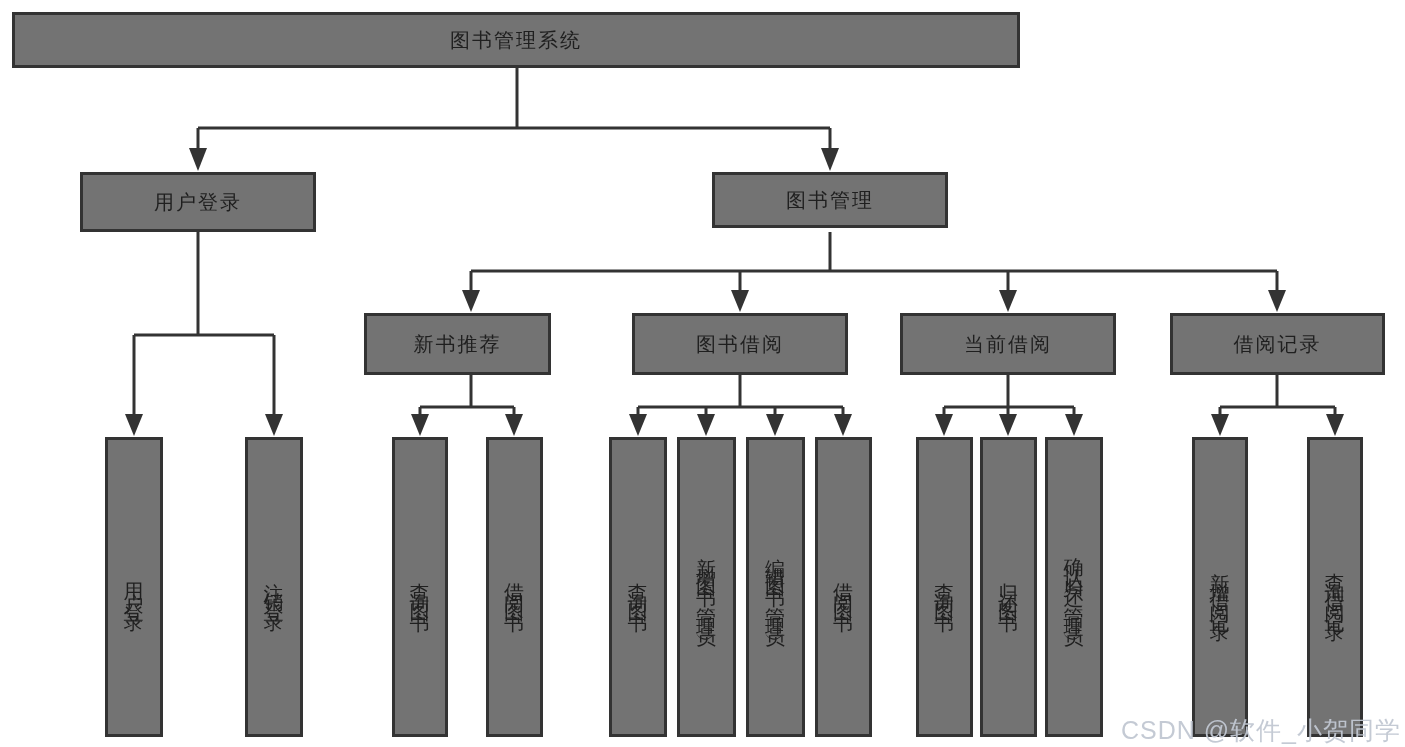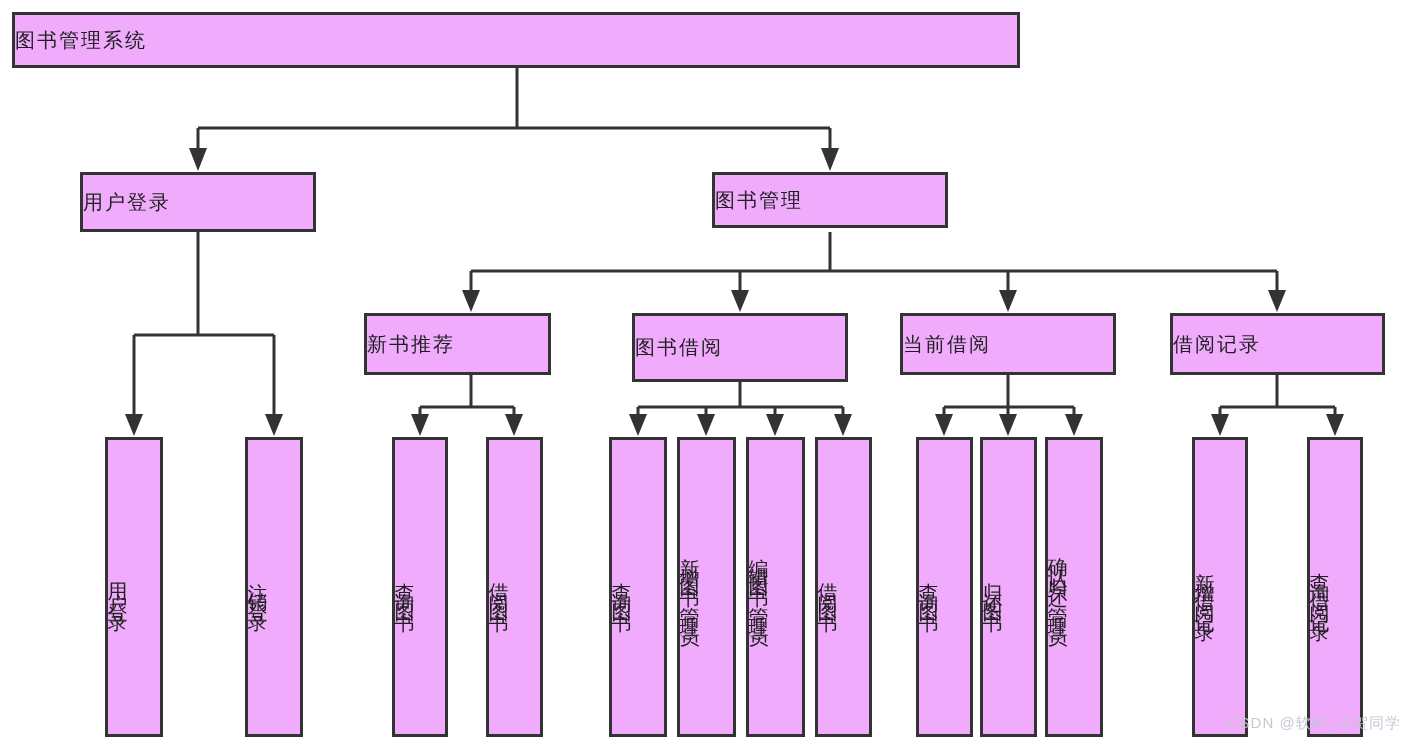--- a/index.html
+++ b/index.html
@@ -16,25 +16,25 @@
     overflow: hidden;
   }
   #connectors {
     position: absolute;
     left: 0; top: 0;
     z-index: 1;
   }
   .node {
     position: absolute;
     box-sizing: border-box;
-    background: #f0abfc;
+    background: #737373;
     border: 3px solid #333333;
     display: flex;
     align-items: center;
-    justify-content: flex-start;
+    justify-content: center;
     color: #1f1f1f;
     z-index: 2;
   }
   .hbox {
     font-size: 20px;
     letter-spacing: 2px;
     white-space: nowrap;
   }
   .vbox {
     top: 437px;
@@ -45,21 +45,21 @@
     text-orientation: mixed;
     font-size: 20px;
     line-height: 1;
     letter-spacing: 10px;
     white-space: nowrap;
   }
   .watermark {
     position: absolute;
     top: 714px;
     right: 4px;
-    font-size: 15px;
+    font-size: 25px;
     letter-spacing: 1px;
     color: rgba(193, 199, 210, 0.95);
     z-index: 10;
     white-space: nowrap;
   }
 </style>
 </head>
 <body>
 
 <div id="stage">
@@ -140,21 +140,21 @@
   <div class="node hbox" style="left:80px;top:172px;width:236px;height:60px">
     <span>用户登录</span>
   </div>
   <div class="node hbox" style="left:712px;top:172px;width:236px;height:56px">
     <span>图书管理</span>
   </div>
 
   <div class="node hbox" style="left:364px;top:313px;width:187px;height:62px">
     <span>新书推荐</span>
   </div>
-  <div class="node hbox" style="left:632px;top:313px;width:216px;height:69px">
+  <div class="node hbox" style="left:632px;top:313px;width:216px;height:62px">
     <span>图书借阅</span>
   </div>
   <div class="node hbox" style="left:900px;top:313px;width:216px;height:62px">
     <span>当前借阅</span>
   </div>
   <div class="node hbox" style="left:1170px;top:313px;width:215px;height:62px">
     <span>借阅记录</span>
   </div>
 
   <div class="node vbox" style="left:105px;width:58px">

